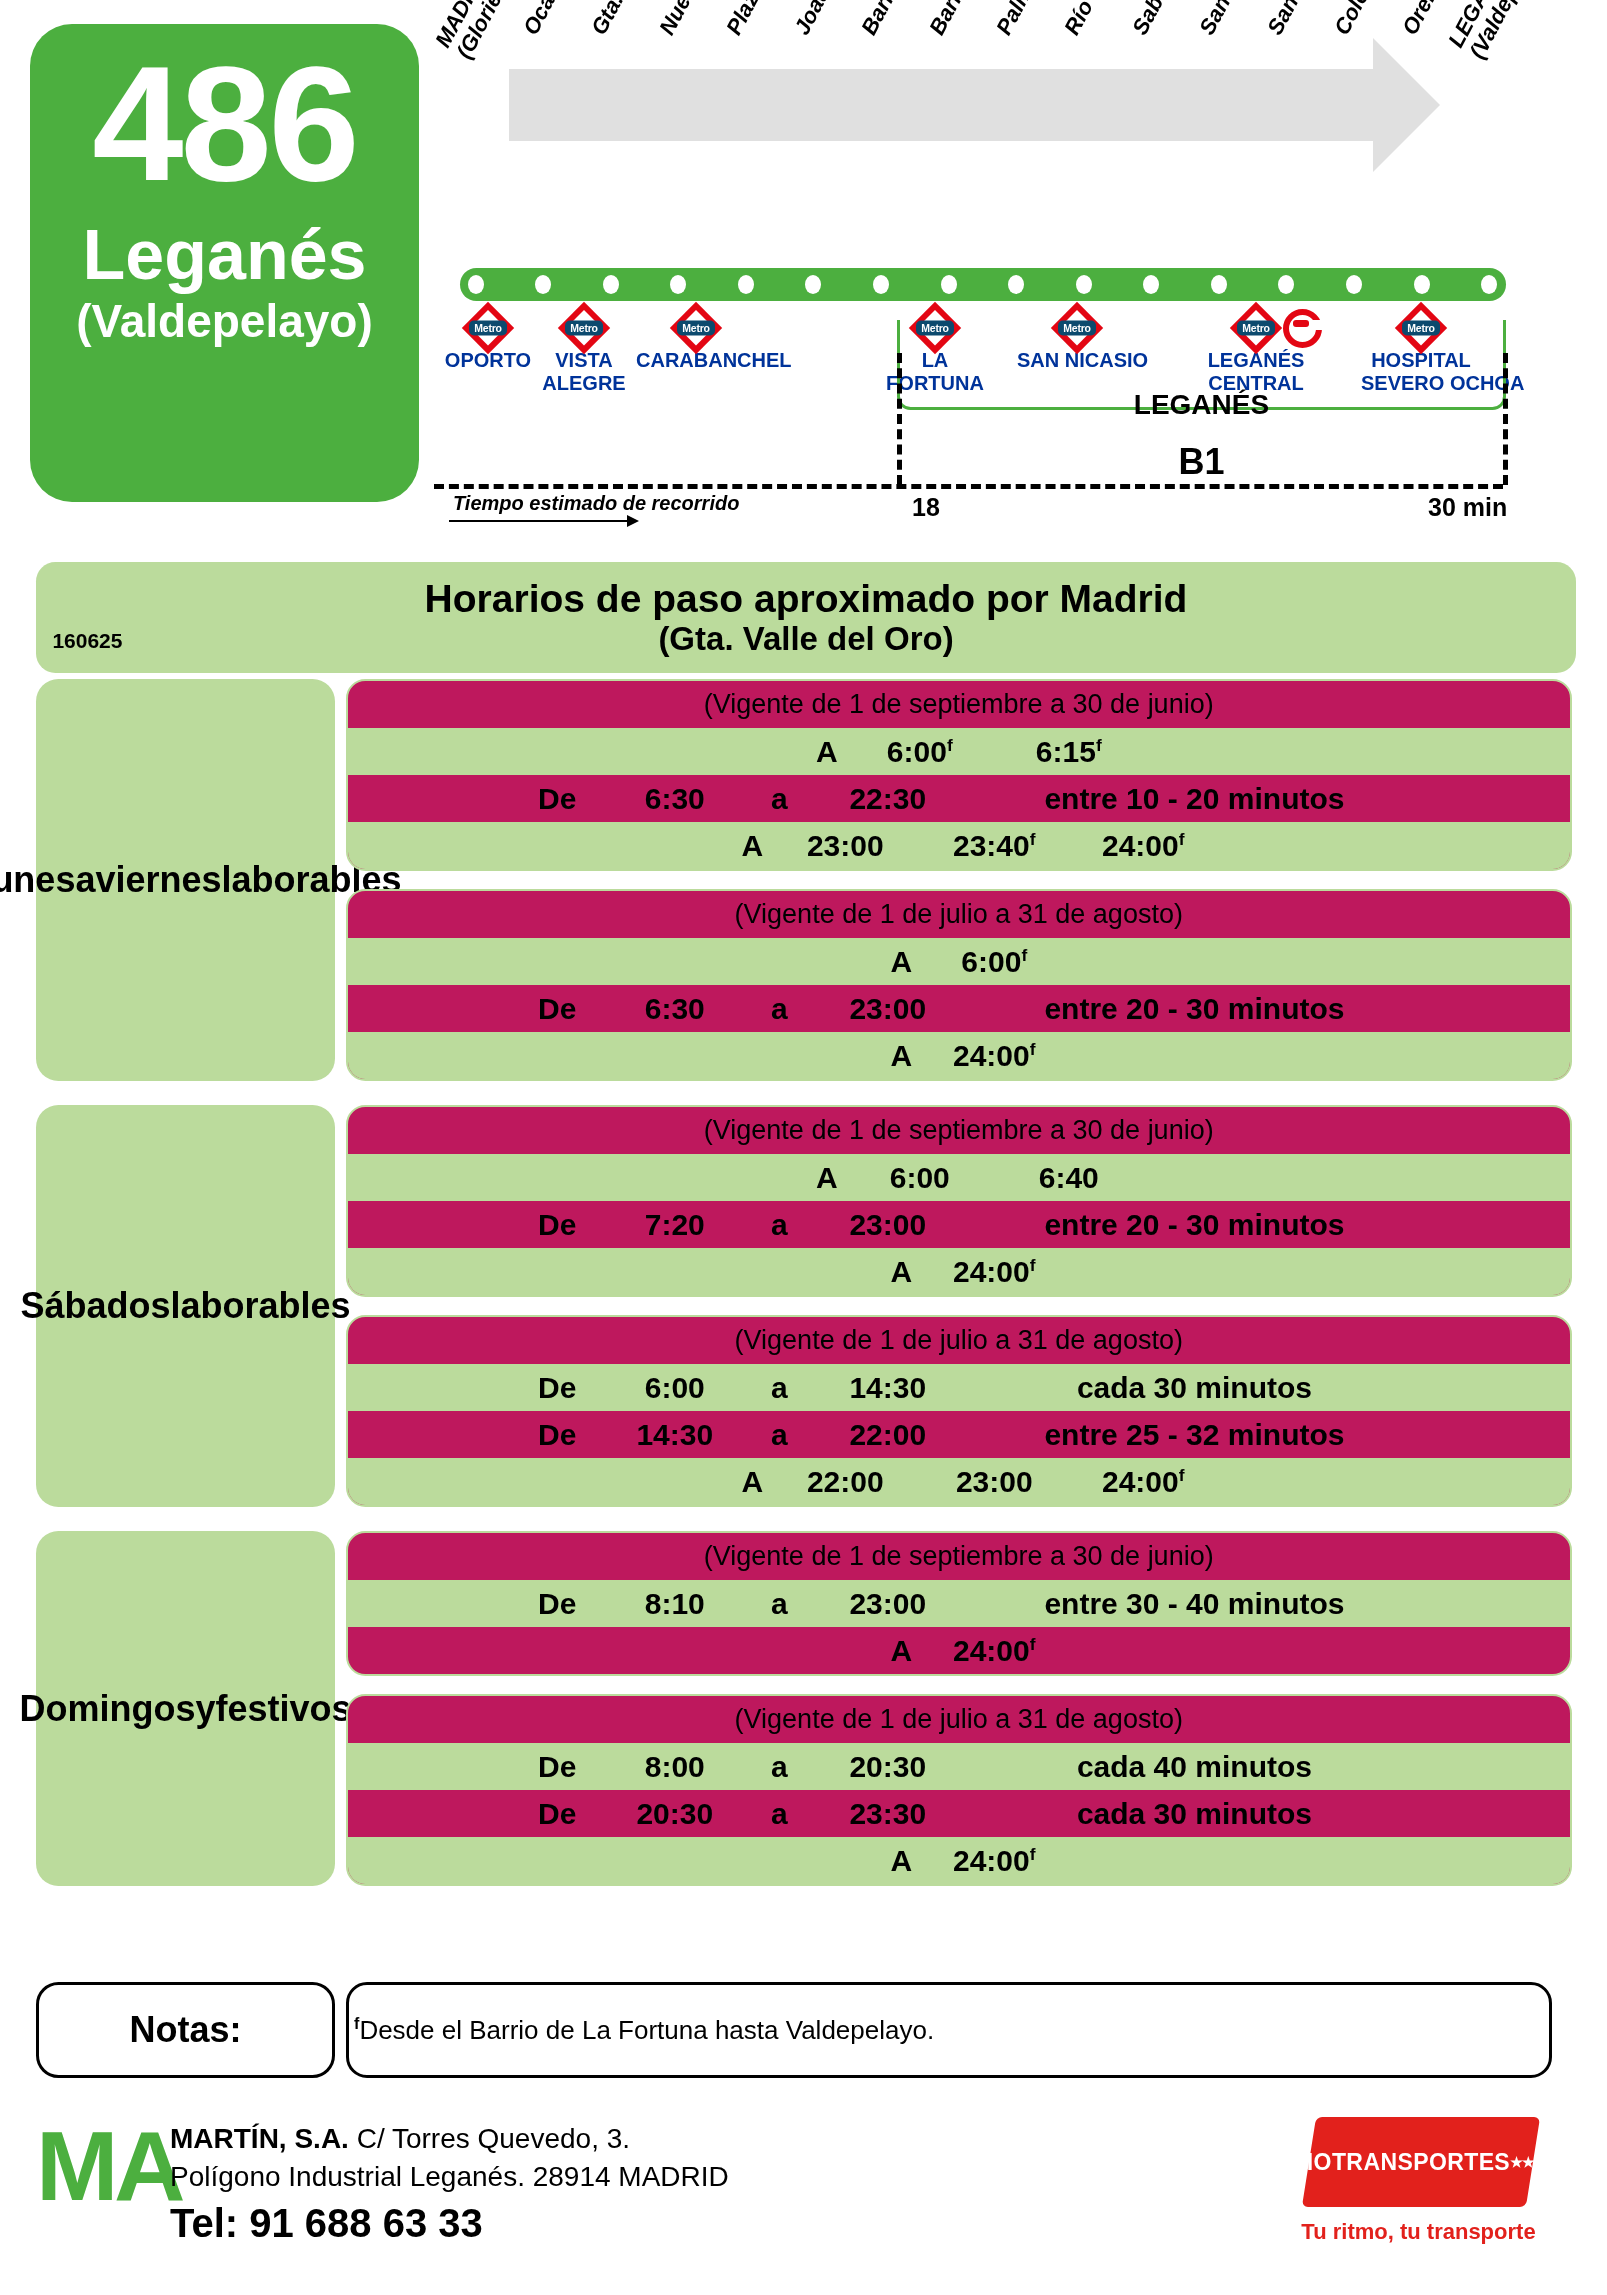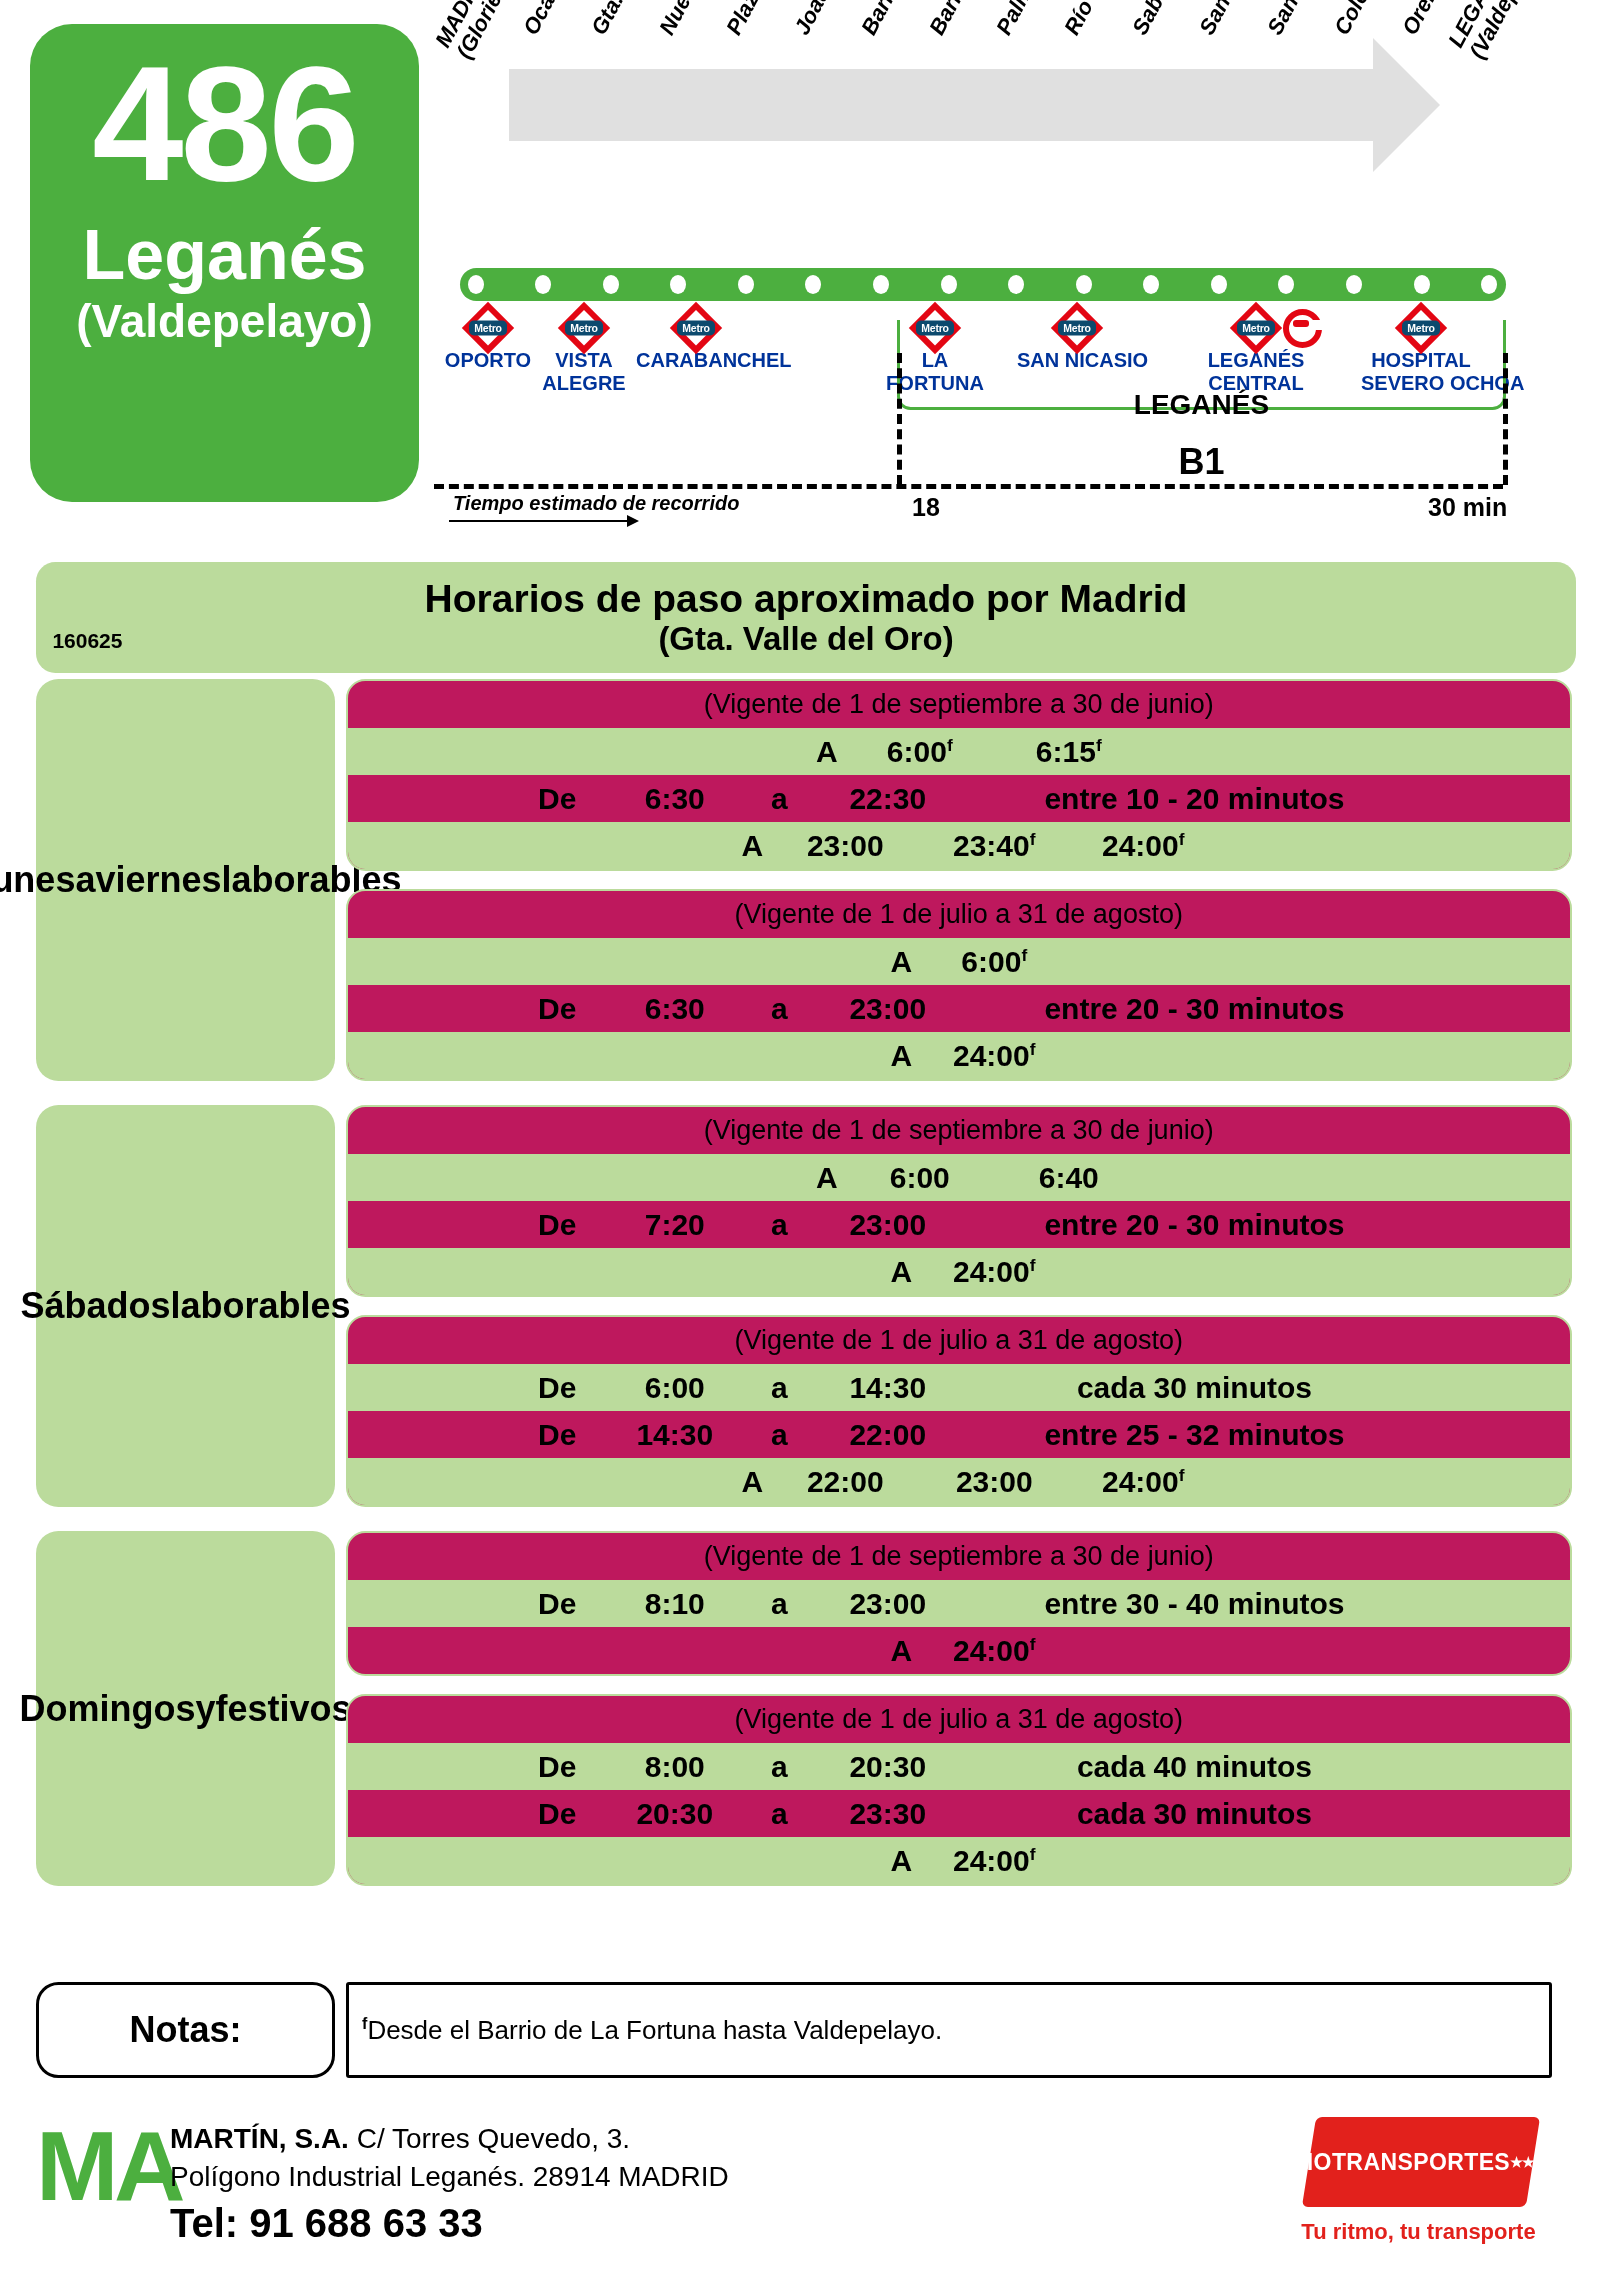--- a/index.html
+++ b/index.html
@@ -214,23 +214,23 @@
   }
   .notas-label {
     width: 299px; min-width: 299px; height: 96px;
     margin-left: 36px; margin-right: 11px;
     border: 3.7px solid #000; border-radius: 22.4px;
     display: flex; align-items: center; justify-content: center;
     font-size: 36px; font-weight: bold; color: #000;
   }
   .notas-body {
     flex: 1; margin-right: 56px; height: 96px;
-    border: 3.7px solid #000; border-radius: 3px;
+    border: 3.7px solid #000; border-radius: 21px;
     display: flex; align-items: center;
-    padding-left: 13px;
+    padding-left: 5px;
     font-size: 26px; color: #000;
   }
   .notas-body sup { font-size: 0.62em; vertical-align: super; font-weight: bold; }
 
   
   .footer { position: absolute; left: 0; top: 2108px; width: 1608px; height: 187px; padding-left: 38px; }
   .ma-logo {
     position: absolute; left: 36px; top: 7.5px;
     font-size: 99px; font-weight: bold; color: #4CAF3F;
     line-height: 1.0; letter-spacing: -4.5px;

